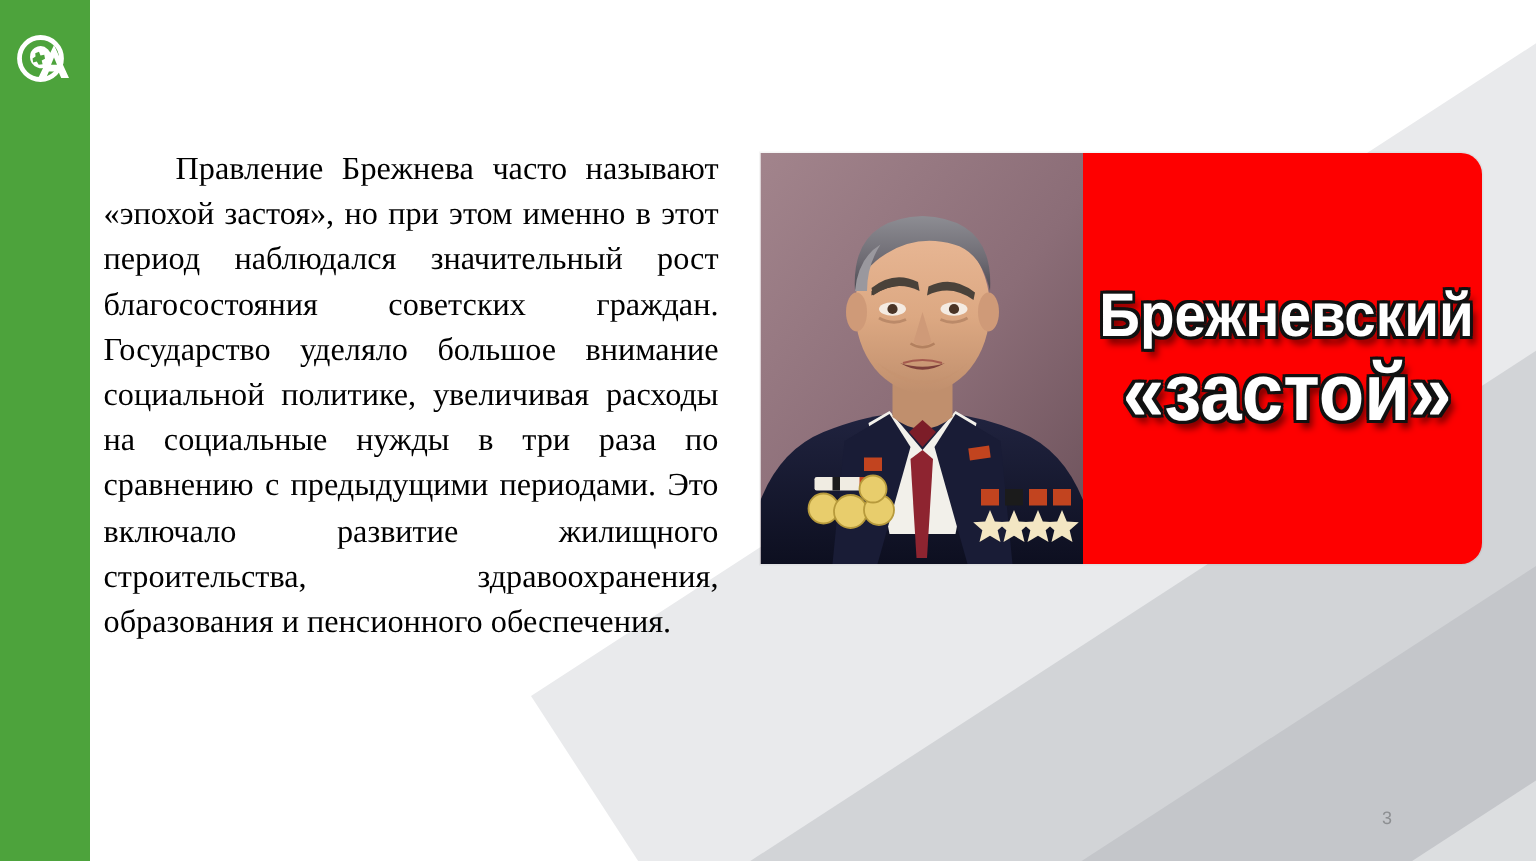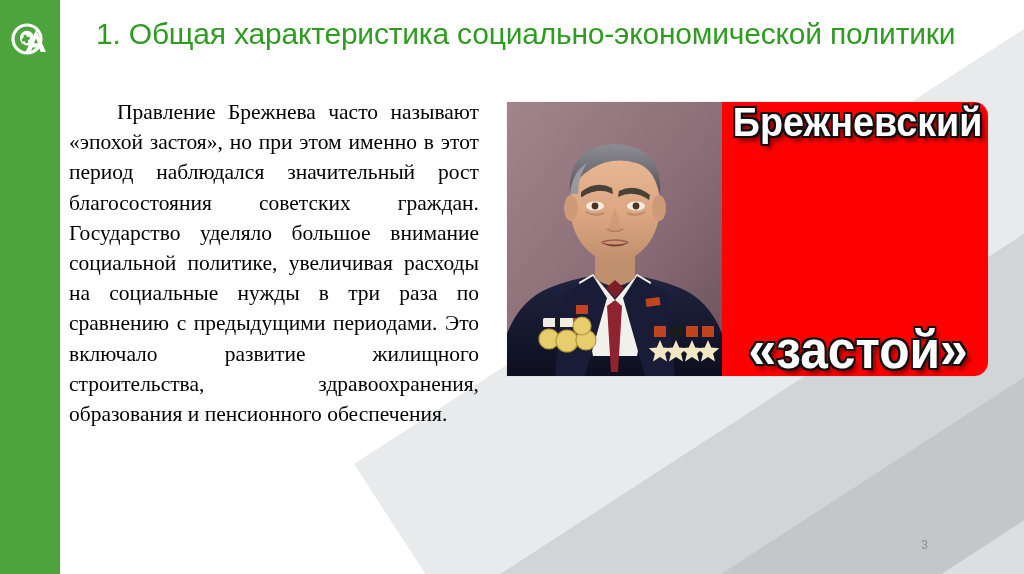--- a/index.html
+++ b/index.html
@@ -134,21 +134,21 @@
   }
   .portrait svg { display:block; width:215px; height:274px; }
 
   .redpanel {
     position: relative;
     flex: 1 1 auto;
     background: #fe0000;
     display: flex;
     flex-direction: column;
     align-items: center;
-    justify-content: space-between;
+    justify-content: center;
     gap: 4px;
   }
   .red-line {
     font-family: "Liberation Sans", sans-serif;
     font-weight: 700;
     color: #ffffff;
     line-height: 1;
     letter-spacing: 0px;
     transform: scaleX(0.92);
     text-shadow:
@@ -186,21 +186,20 @@
 
   <div class="logo">
     <svg viewBox="0 0 42 42" width="42" height="42" aria-hidden="true">
       <circle cx="18" cy="21" r="14" fill="none" stroke="#ffffff" stroke-width="3.2"></circle>
       <path d="M14 14 q5 -3 9 1 q4 4 1 9 q-3 5 -8 3 q-5 -2 -5 -7 q0 -4 3 -6 z" fill="#ffffff"></path>
       <path d="M14.5 17.5 l2.5 -1 l1 2.5 l2.5 -0.5 l0.5 2.6 l-2.2 1.2 l0.6 2.5 l-2.6 0.4 l-1.3 -2.2 l-2.4 0.7 l-0.4 -2.7 l2 -1.4 z" fill="#4da33c"></path>
       <path d="M27 12 l10 22 h-5.2 l-1.9 -4.4 h-6.3 l-1.9 4.4 h-5.2 z m0 8.4 l-2 4.8 h4 z" fill="#ffffff"></path>
     </svg>
   </div>
 
-  <div class="title">1. Общая характеристика социально-экономической политики</div>
 
   <div class="body-text">Правление Брежнева часто называют «эпохой застоя», но при этом именно в этот период наблюдался значительный рост благосостояния советских граждан. Государство уделяло большое внимание социальной политике, увеличивая расходы на социальные нужды в три раза по сравнению с предыдущими периодами. Это включало развитие жилищного строительства, здравоохранения, образования и пенсионного обеспечения.</div>
 
   <div class="picture">
 
     <div class="portrait">
       <svg viewBox="0 0 215 274" aria-hidden="true">
         <defs>
           <linearGradient id="bg" x1="0" y1="0" x2="1" y2="1">
             <stop offset="0%" stop-color="#a2848c"></stop>

